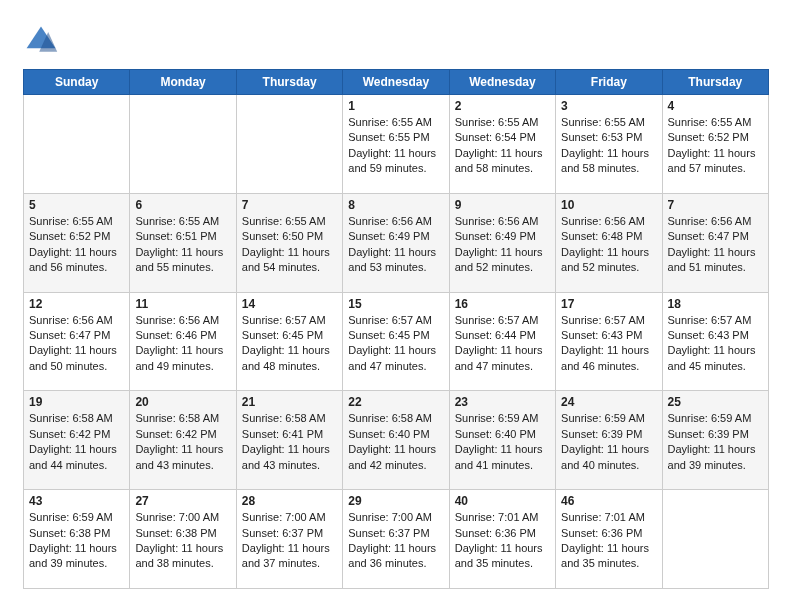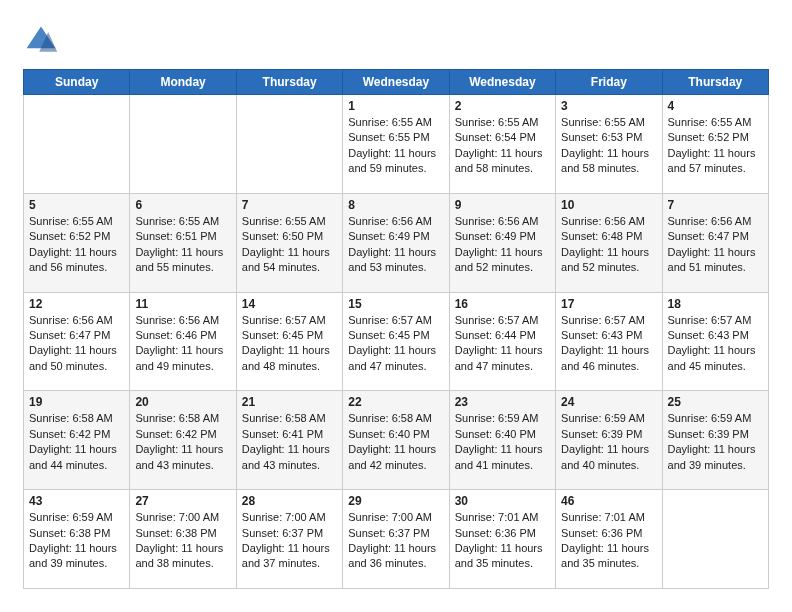--- a/index.html
+++ b/index.html
@@ -332,21 +332,21 @@
 and 37 minutes.</div>
           </td>
           <td>
             <span class="day-num">29</span>
             <div class="day-info" style="white-space: pre-line;">Sunrise: 7:00 AM
 Sunset: 6:37 PM
 Daylight: 11 hours
 and 36 minutes.</div>
           </td>
           <td>
-            <span class="day-num">30</span>
+            <span class="day-num">40</span>
             <div class="day-info" style="white-space: pre-line;">Sunrise: 7:01 AM
 Sunset: 6:36 PM
 Daylight: 11 hours
 and 35 minutes.</div>
           </td>
           <td>
             <span class="day-num">46</span>
             <div class="day-info" style="white-space: pre-line;">Sunrise: 7:01 AM
 Sunset: 6:36 PM
 Daylight: 11 hours

